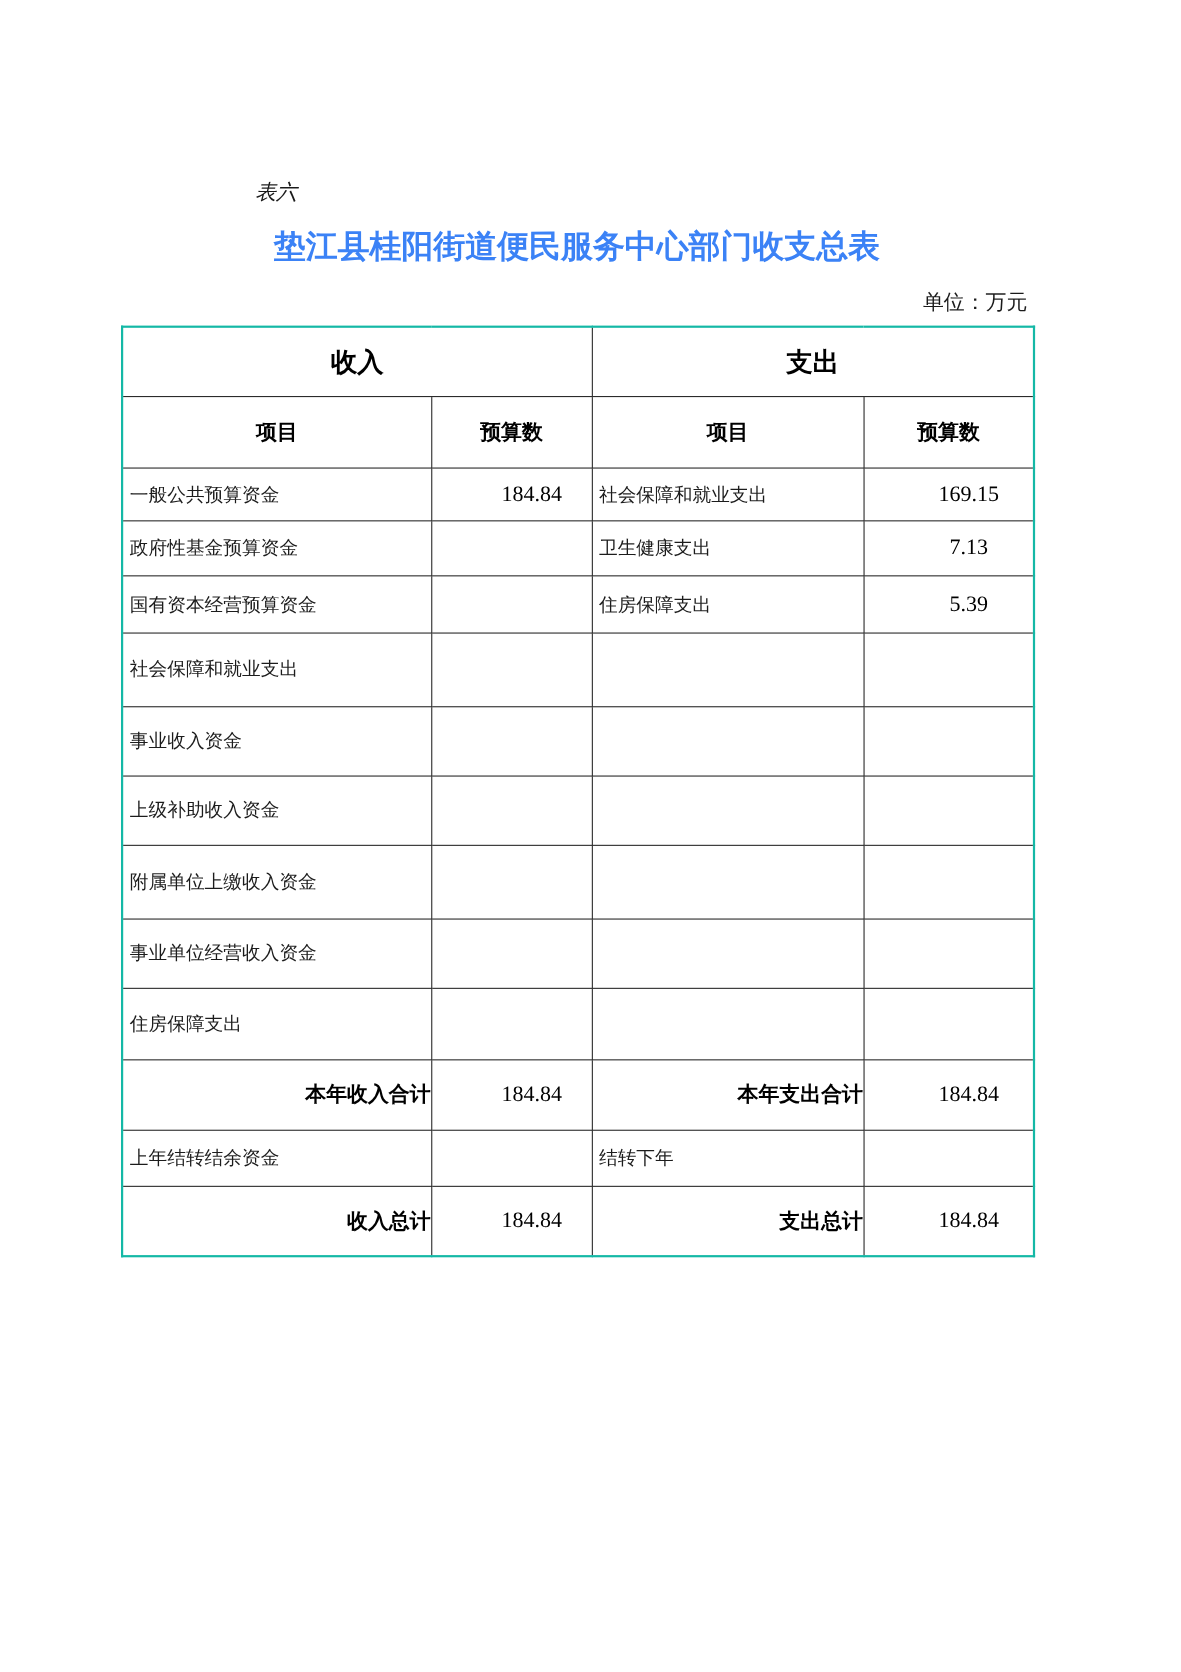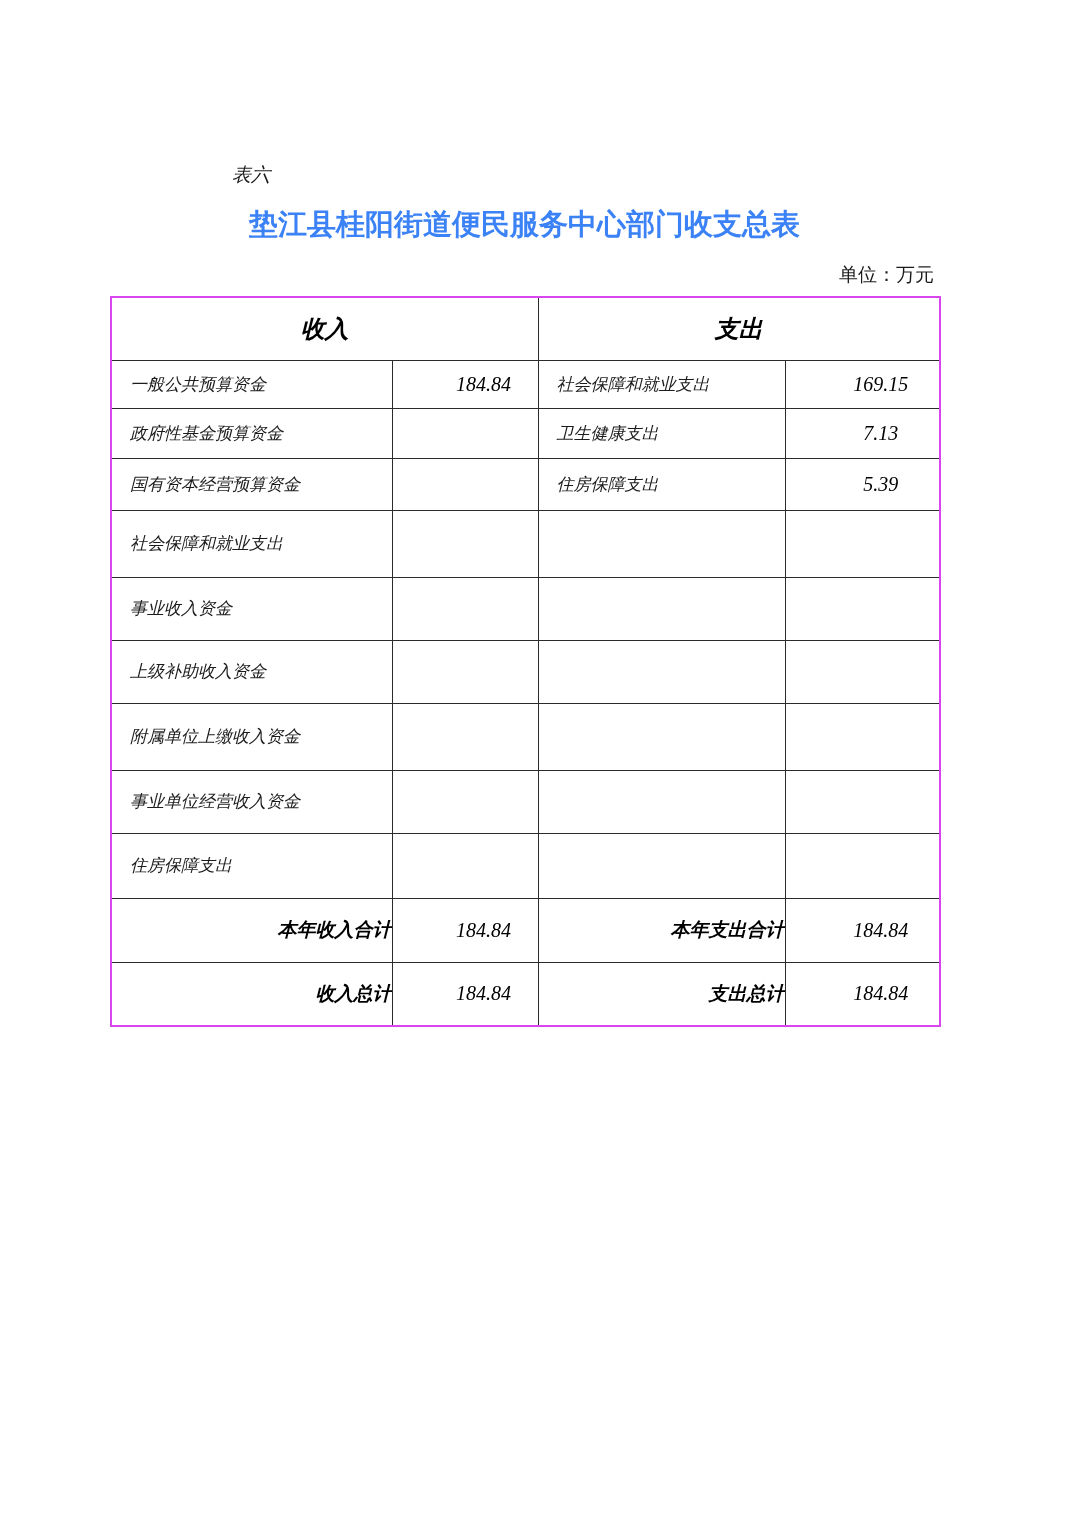--- a/index.html
+++ b/index.html
@@ -43,22 +43,21 @@
     text-align: right;
     font-size: 19px;
     color: #1a1a1a;
   }
   table.budget-table {
     position: absolute;
     left: 110px; top: 296px;
     width: 829px;
     border-collapse: collapse;
     table-layout: fixed;
-    border: 2px solid #d946ef;
-    font-style: italic;
+    border: 2px solid #14b8a6;
   }
   table.budget-table th,
   table.budget-table td {
     border: 1px solid #2b2b2b;
     vertical-align: middle;
     overflow: hidden;
   }
   tr.group-header th {
     font-family: "Liberation Sans", "DejaVu Sans", sans-serif;
     font-size: 24px;
@@ -66,21 +65,21 @@
     text-align: center;
   }
   tr.col-header th {
     font-family: "Liberation Sans", "DejaVu Sans", sans-serif;
     font-size: 19px;
     font-weight: bold;
     text-align: center;
   }
   td.item {
     text-align: left;
-    padding-left: 18px;
+    padding-left: 6px;
     font-size: 17px;
     color: #1c1c1c;
   }
   td.value {
     text-align: center;
     font-size: 20px;
     font-family: "Liberation Serif", "DejaVu Serif", serif;
     padding-left: 37px;
   }
   td.item.total {
@@ -107,20 +106,26 @@
       <col style="width:281px">
       <col style="width:146px">
       <col style="width:247px">
       <col style="width:155px">
     </colgroup>
     <tbody>
       <tr class="group-header" style="height:63px">
         <th colspan="2">收入</th>
         <th colspan="2">支出</th>
       </tr>
+      <tr class="col-header" style="height:65px">
+        <th>项目</th>
+        <th>预算数</th>
+        <th>项目</th>
+        <th>预算数</th>
+      </tr>
 
       <tr class="data-row" style="height:48px">
         <td class="item">一般公共预算资金</td>
         <td class="value">184.84</td>
         <td class="item">社会保障和就业支出</td>
         <td class="value">169.15</td>
       </tr>
       <tr class="data-row" style="height:50px">
         <td class="item">政府性基金预算资金</td>
         <td class="value"></td>
@@ -168,20 +173,26 @@
         <td class="value"></td>
         <td class="item"></td>
         <td class="value"></td>
       </tr>
       <tr class="data-row" style="height:64px">
         <td class="item total">本年收入合计</td>
         <td class="value">184.84</td>
         <td class="item total">本年支出合计</td>
         <td class="value">184.84</td>
       </tr>
+      <tr class="data-row" style="height:51px">
+        <td class="item">上年结转结余资金</td>
+        <td class="value"></td>
+        <td class="item">结转下年</td>
+        <td class="value"></td>
+      </tr>
       <tr class="data-row" style="height:64px">
         <td class="item total">收入总计</td>
         <td class="value">184.84</td>
         <td class="item total">支出总计</td>
         <td class="value">184.84</td>
       </tr>
     </tbody>
   </table>
 
 </div>

